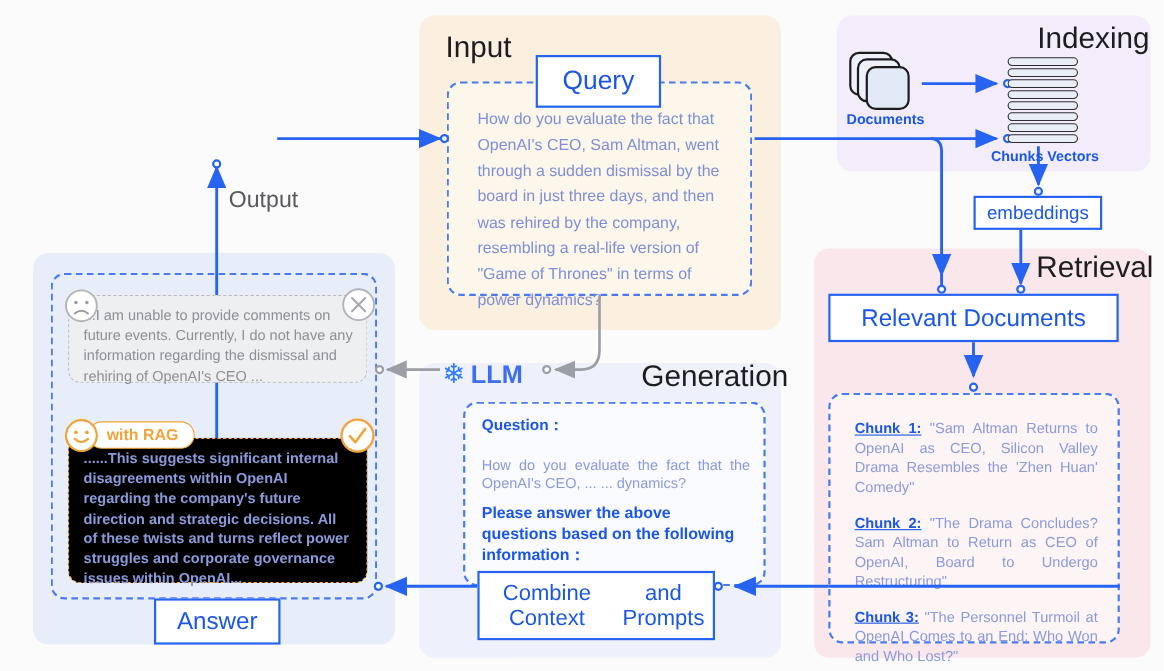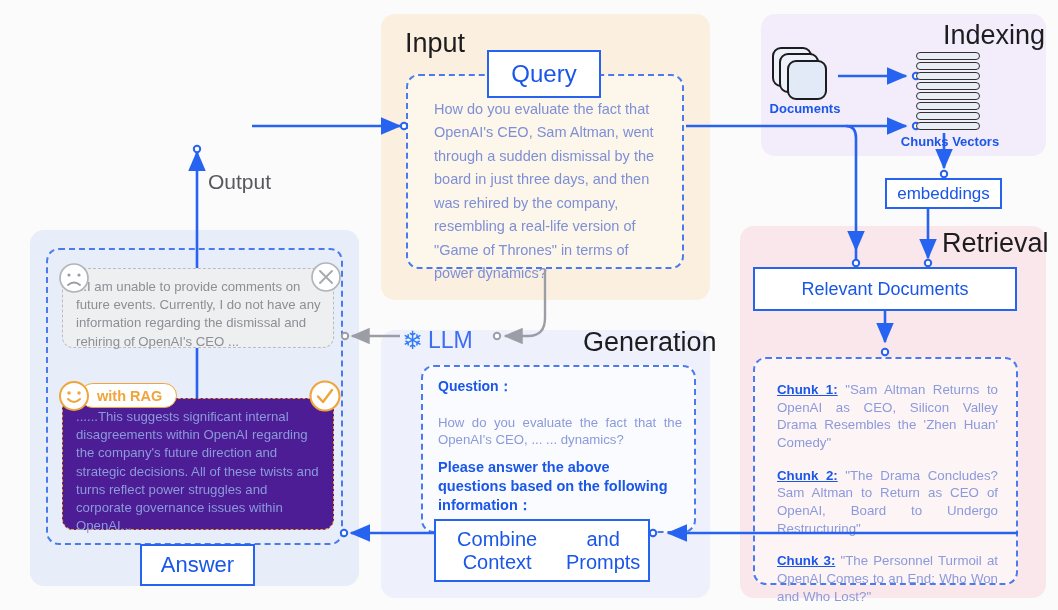--- a/index.html
+++ b/index.html
@@ -41,21 +41,21 @@
     border-radius: 0;
     color: #1a56e8;
     font-weight: normal;
     display: flex; align-items: center; justify-content: center;
     text-align: center;
     line-height: 1.15;
   }
   #box-user      { left: 142px; top: 106px; width: 110px; height: 41px; font-size: 22px; }
   #box-query     { left: 487px; top: 50px;  width: 114px; height: 48px; font-size: 24px; }
   #box-embeddings{ left: 869px; top: 178px; width: 117px; height: 31px; font-size: 17px; margin-left: 16px; }
-  #box-reldocs   { left: 753px; top: 267px; width: 264px; height: 44px; font-size: 18px; }
+  #box-reldocs   { left: 753px; top: 267px; width: 264px; height: 44px; font-size: 22px; }
   #box-combine   { left: 434px; top: 519px; width: 216px; height: 63px; font-size: 20px; }
   #box-answer    { left: 140px; top: 544px; width: 115px; height: 42px; font-size: 22px; }
 
   
   .dashed {
     position: absolute; z-index: 4;
     border: 2px dashed #4a7af0;
     border-radius: 13px;
   }
   #dash-query {
@@ -93,21 +93,21 @@
   .chunk-k { color: #1a56e8; font-weight: bold; text-decoration: underline; }
 
   
   .ansbox { position: absolute; z-index: 6; border-radius: 11px; }
   #card-without {
     left: 62px; top: 268px; width: 272px; height: 80px;
     background: #eeeff1; border: 1.6px dashed #b9bcc2;
   }
   #card-with {
     left: 62px; top: 398px; width: 272px; height: 132px;
-    background: #4c1d95; border: 1.6px dashed #f0a43a;
+    background: #000000; border: 1.6px dashed #f0a43a; font-weight: bold;
   }
   .ansbox .txt { padding: 9px 12px 0 13px; font-size: 13.2px; line-height: 1.38; }
   #card-without .txt { color: #8d8f95; }
   #card-with .txt { color: #8b9ada; }
 
   .tag {
     position: absolute; z-index: 9; height: 25px;
     background: #ffffff; border-radius: 13px;
     display: flex; align-items: center; justify-content: center;
     padding: 0 14px 0 16px; font-size: 14.5px; font-weight: bold; white-space: nowrap;
@@ -148,21 +148,21 @@
     position: absolute; left: 888px; top: 134px; width: 124px;
     text-align: center; color: #1a56e8; font-weight: bold; font-size: 13px; z-index: 7;
   }
 
   
   #llm-group {
     position: absolute; left: 402px; top: 327px; z-index: 8;
     display: flex; align-items: center; gap: 5px;
   }
   #snowflake { color: #2f7cf6; font-size: 25px; line-height: 1; }
-  #llm-text { color: #3b6ef0; font-weight: normal; font-size: 23px; }
+  #llm-text { color: #3b6ef0; font-weight: bold; font-size: 23px; }
 
   #label-output {
     position: absolute; left: 208px; top: 170px; z-index: 8;
     color: #58595d; font-size: 21px;
   }
 </style>
 </head>
 <body>
 
 <div id="canvas">

